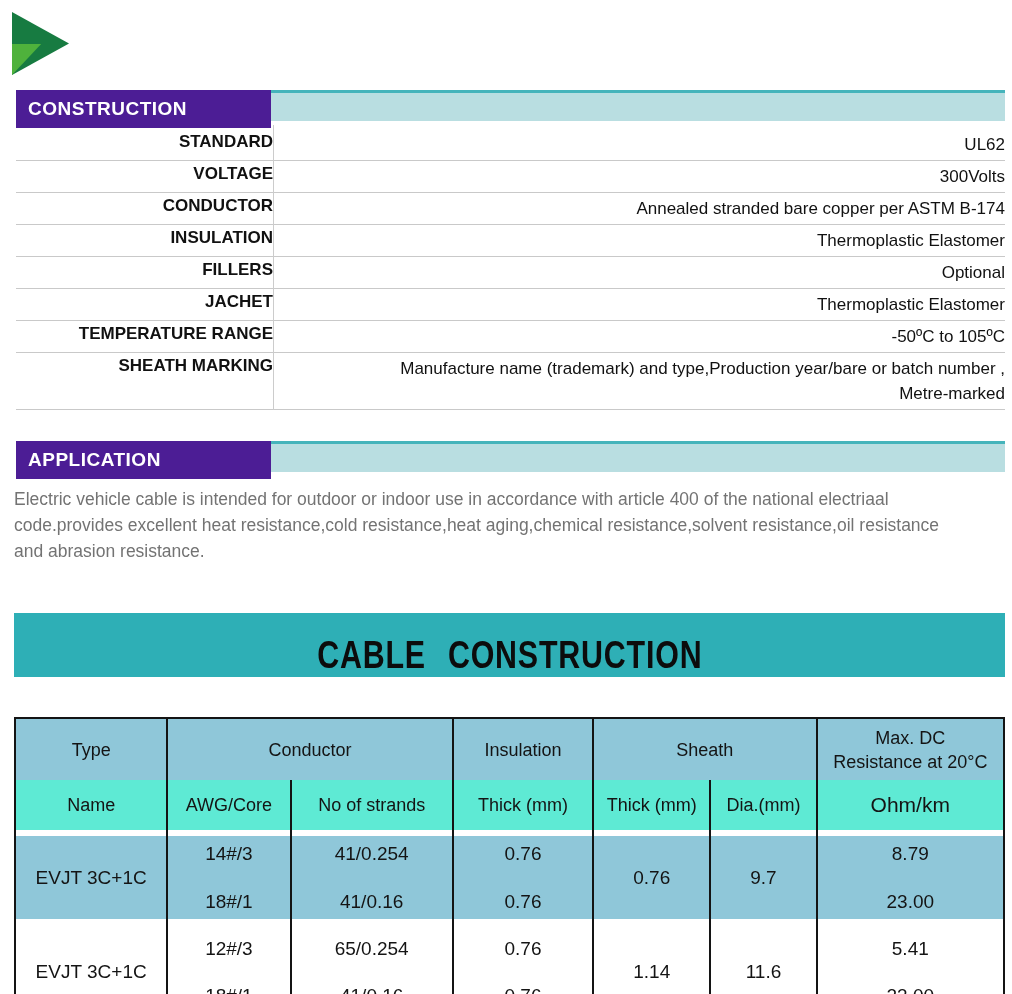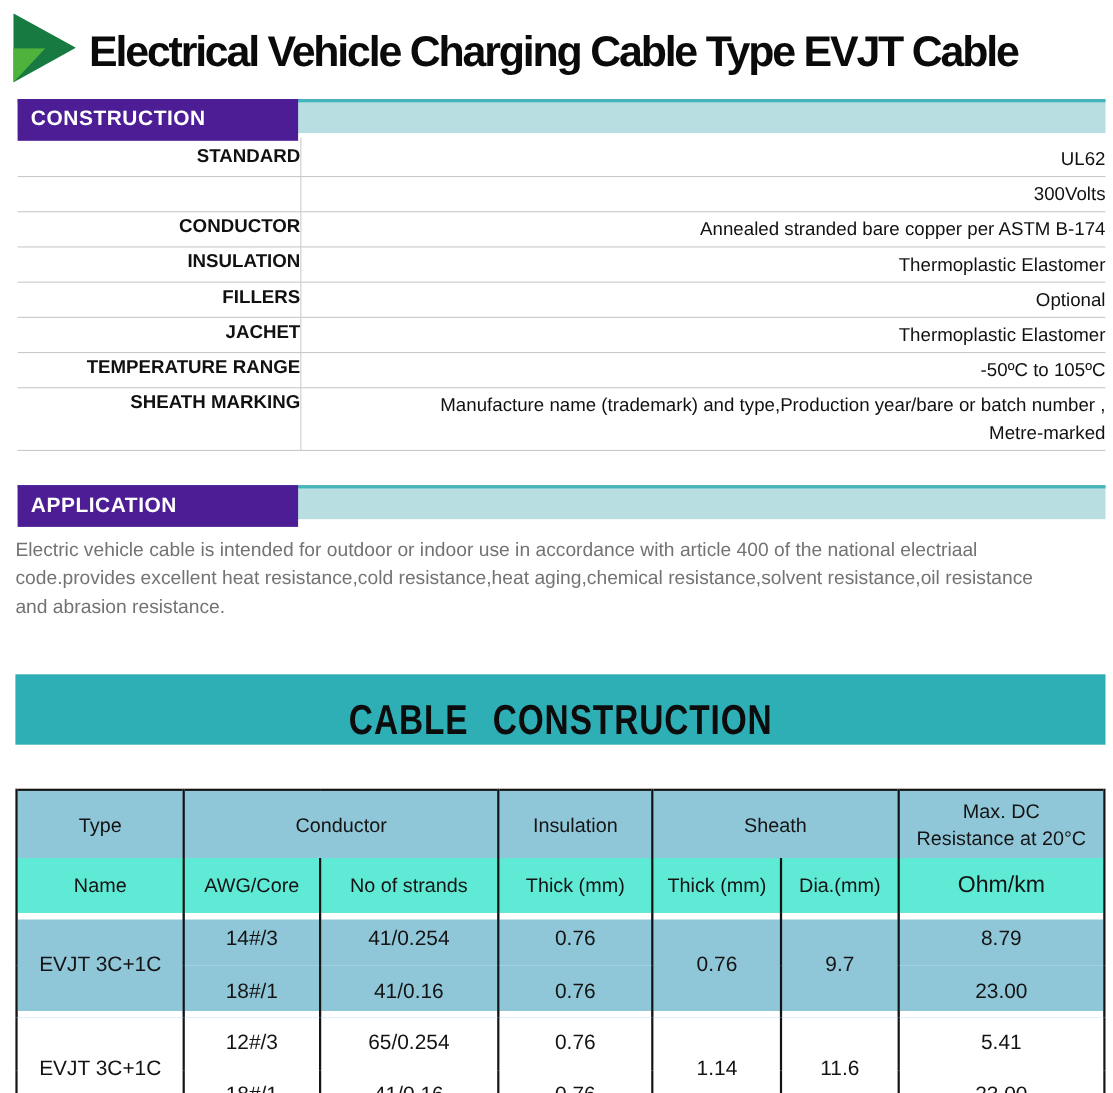--- a/index.html
+++ b/index.html
@@ -65,33 +65,33 @@
 </head>
 <body>
 
 <div class="page">
 
   <div class="header">
     <div class="logo">
       <div class="tri-dark"></div>
       <div class="tri-light"></div>
     </div>
-    <h1 class="title">Electrical Vehicle Charging Cable Type EVJT Cable</h1>
   </div>
 
   <div class="sec-bar">
     <div class="seg">CONSTRUCTION</div>
   </div>
 
   <div class="spec">
     <div class="spec-row">
       <div class="spec-label">STANDARD</div>
       <div class="spec-value">UL62</div>
     </div>
     <div class="spec-row">
+      <div class="spec-label">VOLTAGE</div>
       <div class="spec-value">300Volts</div>
     </div>
     <div class="spec-row">
       <div class="spec-label">CONDUCTOR</div>
       <div class="spec-value">Annealed stranded bare copper per ASTM B-174</div>
     </div>
     <div class="spec-row">
       <div class="spec-label">INSULATION</div>
       <div class="spec-value">Thermoplastic Elastomer</div>
     </div>

